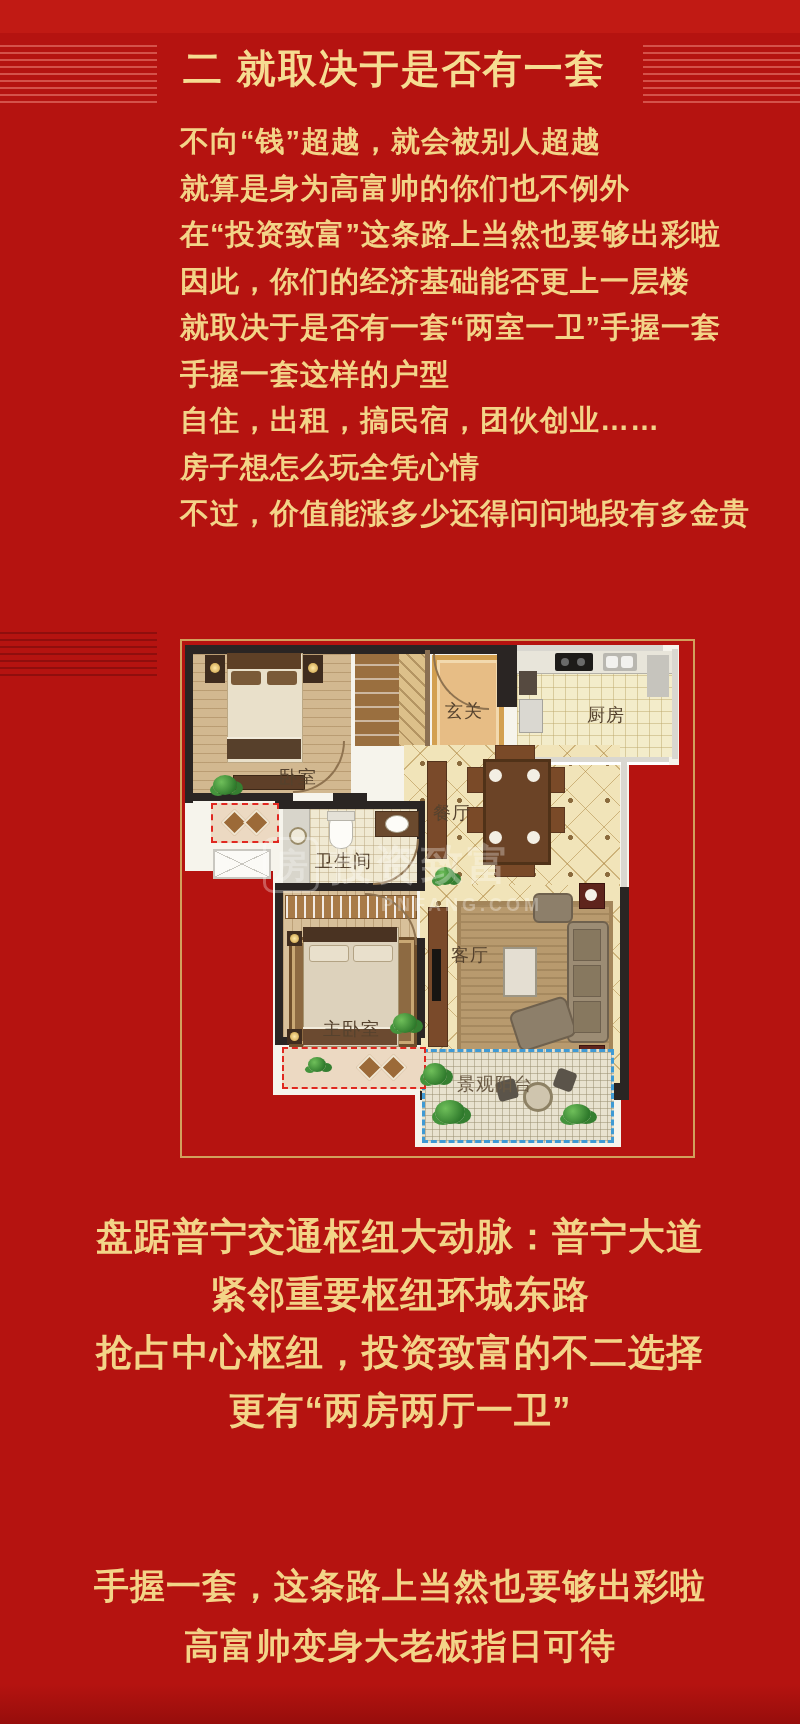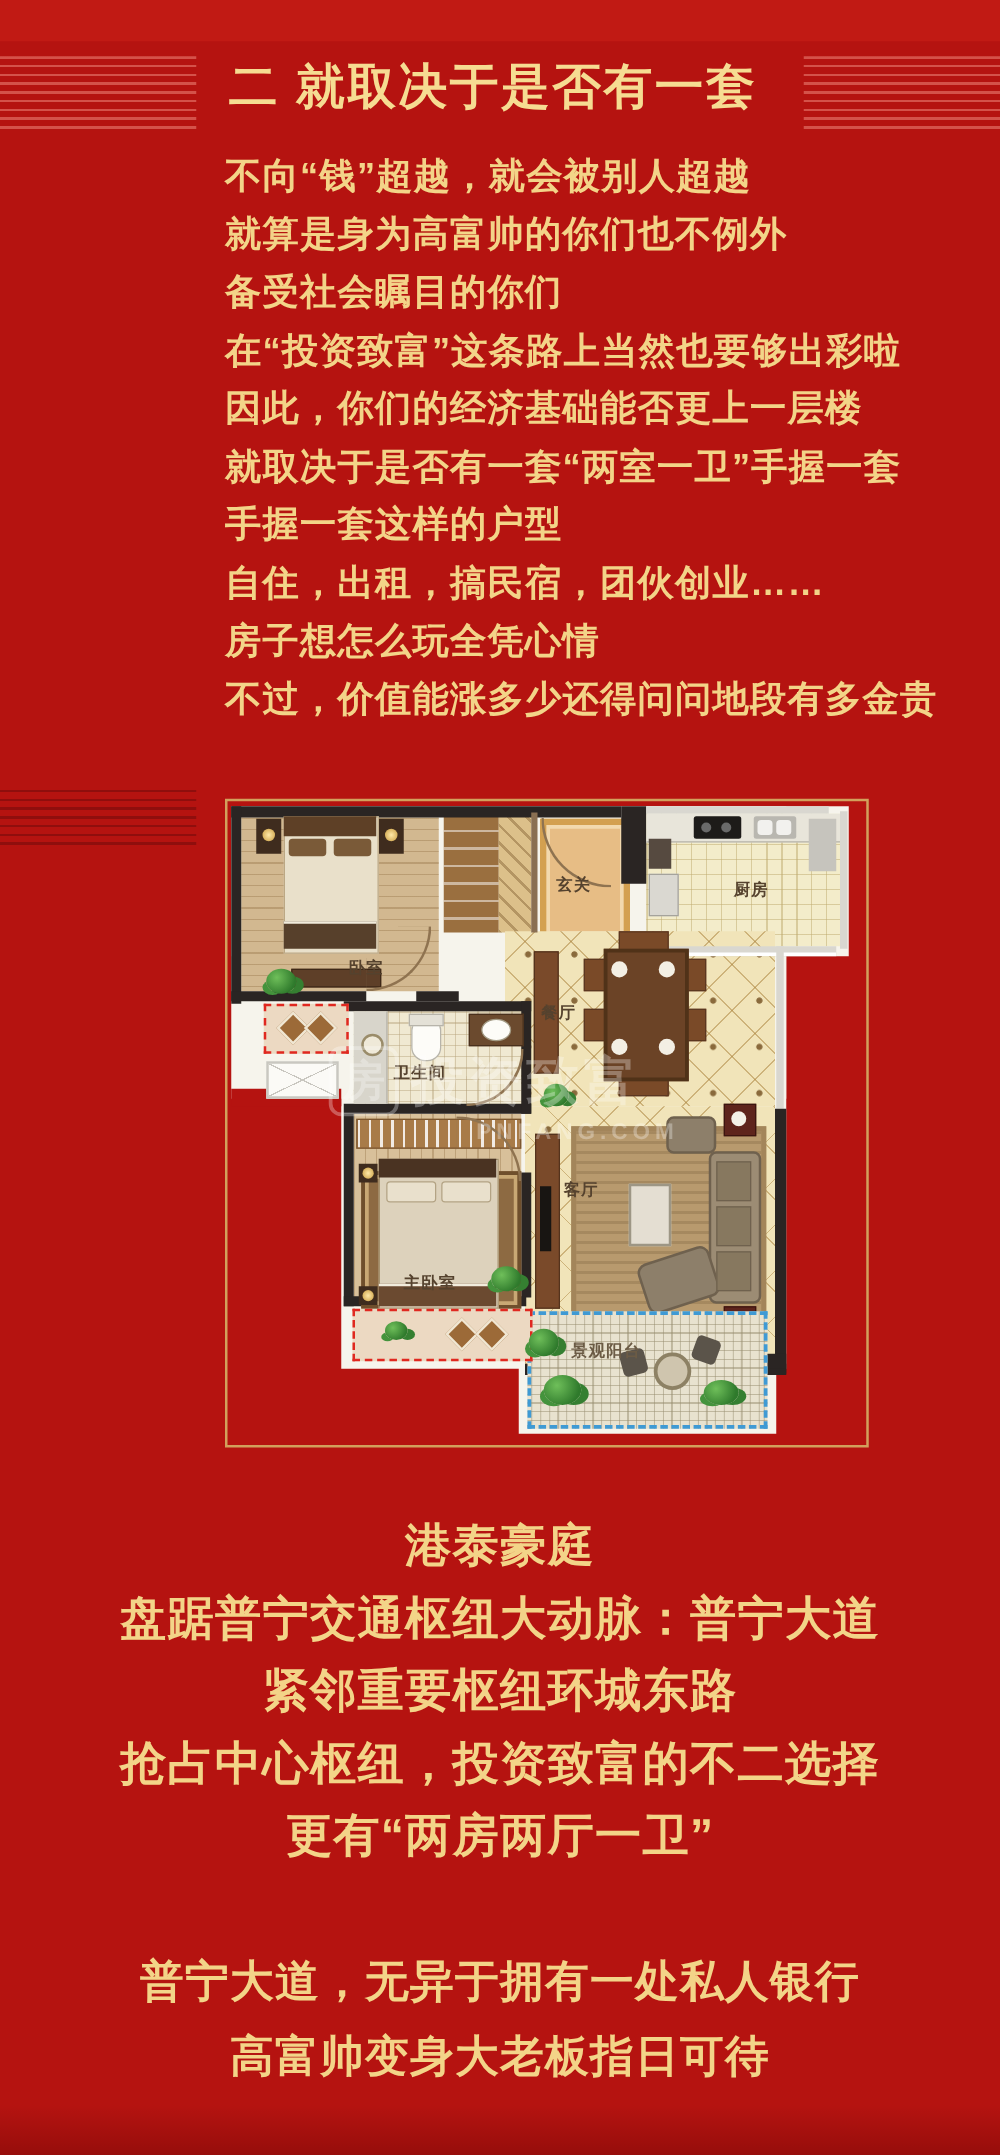--- a/index.html
+++ b/index.html
@@ -23,21 +23,21 @@
   .tile-d{background-image:radial-gradient(circle,#8a6a3c 2.2px,transparent 2.8px),
       repeating-linear-gradient(45deg,rgba(170,130,60,.5) 0 1px,transparent 1px 26px),
       repeating-linear-gradient(-45deg,rgba(170,130,60,.5) 0 1px,transparent 1px 26px);
       background-size:37px 37px,auto,auto;background-color:#f1e4b9;}
   .tile-k{background:repeating-linear-gradient(to right,rgba(190,170,110,.5) 0 1px,transparent 1px 12px),
       repeating-linear-gradient(to bottom,rgba(190,170,110,.5) 0 1px,transparent 1px 12px),#f3ecca;}
   .tile-b{background:repeating-linear-gradient(to right,rgba(180,160,120,.45) 0 1px,transparent 1px 9px),
       repeating-linear-gradient(to bottom,rgba(180,160,120,.45) 0 1px,transparent 1px 9px),#f0e9d2;}
   .tile-bal{background:repeating-linear-gradient(to right,rgba(150,140,110,.5) 0 1px,transparent 1px 7px),
       repeating-linear-gradient(to bottom,rgba(150,140,110,.5) 0 1px,transparent 1px 7px),#e8e2cf;}
-  .rlabel{color:#55422e;font-size:13px;font-weight:700;letter-spacing:1px;white-space:nowrap;z-index:20;}
+  .rlabel{color:#55422e;font-size:18px;font-weight:400;letter-spacing:1px;white-space:nowrap;z-index:20;}
   .bay{background:#ecd9c2;border:2px dashed #e02820;z-index:15;}
   .bal{border:3px dashed #3f9ad4;z-index:14;}
   .pillow{width:15px;height:15px;background:#9c6a38;border:2px solid #f0e6d2;transform:rotate(45deg);}
   .bush{border-radius:50%;background:radial-gradient(circle at 35% 35%,#6fbf5a,#2f7a2c 72%);
         box-shadow:9px 3px 0 -3px #357f31,-7px 5px 0 -4px #44933c;z-index:16;}
   .arc{border:2px solid #8f7350;background:transparent;z-index:12;}
   .chair{background:#7a4a28;border:1px solid #5c3720;}
   .winx{background-image:linear-gradient(to top right,transparent 49%,#c9c7c0 49% 51%,transparent 51%),
         linear-gradient(to bottom right,transparent 49%,#c9c7c0 49% 51%,transparent 51%);
         background-color:#fbfaf6;border:2px solid #c9c7c0;}
@@ -52,21 +52,20 @@
   <div class="a" style="left:0;top:0;width:800px;height:33px;background:#c11a14;"></div>
   <div class="a stripes-light" style="left:0;top:45px;width:157px;height:63px;"></div>
   <div class="a stripes-light" style="left:643px;top:45px;width:157px;height:63px;"></div>
   <div class="a stripes-dark" style="left:0;top:632px;width:157px;height:46px;"></div>
   <div class="a" style="left:0;top:1684px;width:800px;height:40px;background:linear-gradient(to bottom,rgba(80,0,0,0),rgba(80,0,0,.3));"></div>
 
   <div class="a title" style="left:183px;top:42px;">二 就取决于是否有一套</div>
   <div class="a intro gold" style="left:180px;top:118px;">
     <div>不向“钱”超越，就会被别人超越</div>
     <div>就算是身为高富帅的你们也不例外</div>
-    <div>备受社会瞩目的你们</div>
     <div>在“投资致富”这条路上当然也要够出彩啦</div>
     <div>因此，你们的经济基础能否更上一层楼</div>
     <div>就取决于是否有一套“两室一卫”手握一套</div>
     <div>手握一套这样的户型</div>
     <div>自住，出租，搞民宿，团伙创业……</div>
     <div>房子想怎么玩全凭心情</div>
     <div>不过，价值能涨多少还得问问地段有多金贵</div>
   </div>
 
   <div class="a frame" style="left:180px;top:639px;width:511px;height:515px;"></div>
@@ -222,25 +221,24 @@
     <div class="a wm" style="left:80px;top:196px;width:350px;">
       <div style="display:flex;align-items:center;gap:10px;">
         <div style="width:50px;height:50px;border:3px solid #ffffff;border-radius:10px;font-size:34px;font-weight:700;text-align:center;line-height:50px;">房</div>
         <div style="font-size:42px;font-weight:700;letter-spacing:4px;white-space:nowrap;">投资致富</div>
       </div>
       <div style="font-size:18px;font-weight:700;letter-spacing:4px;padding-left:118px;margin-top:2px;">PNFANG.COM</div>
     </div>
   </div>
 
   <div class="a hl gold" style="left:0;top:1208px;">
-    <div>港泰豪庭</div>
     <div>盘踞普宁交通枢纽大动脉：普宁大道</div>
     <div>紧邻重要枢纽环城东路</div>
     <div>抢占中心枢纽，投资致富的不二选择</div>
     <div>更有“两房两厅一卫”</div>
   </div>
 
   <div class="a cl gold" style="left:0;top:1556px;">
-    <div>普宁大道，无异于拥有一处私人银行</div>
+    <div>手握一套，这条路上当然也要够出彩啦</div>
     <div>高富帅变身大老板指日可待</div>
   </div>
 
 </div>
 
 </body></html>

